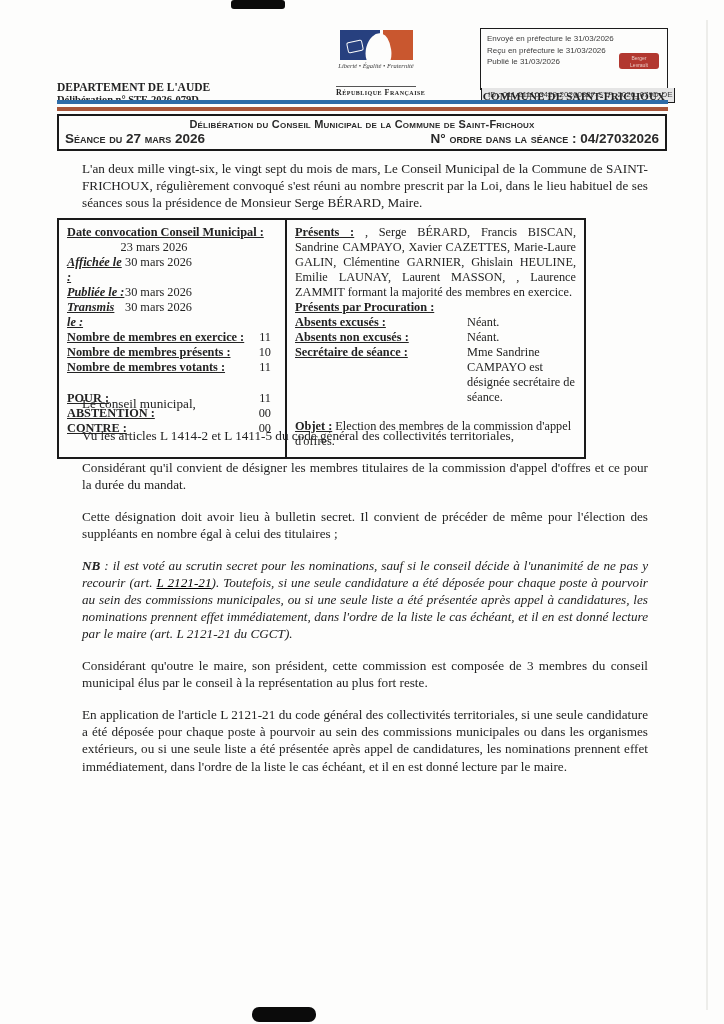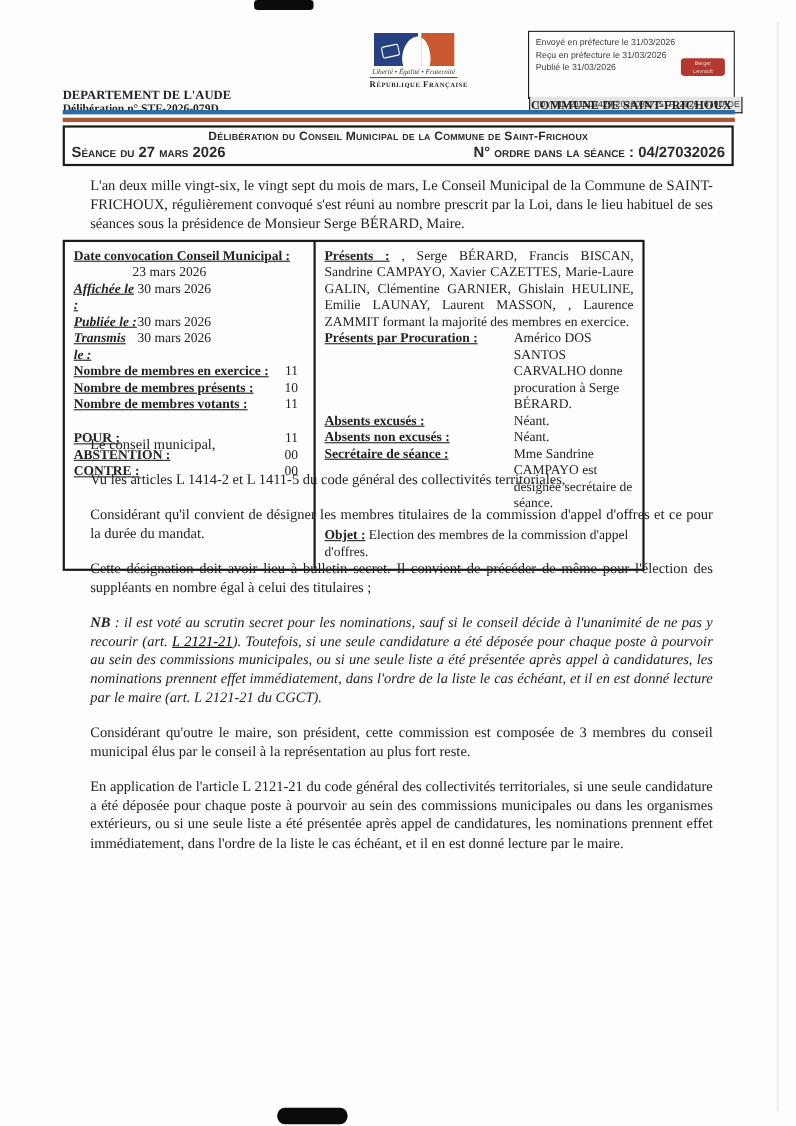--- a/index.html
+++ b/index.html
@@ -16,21 +16,21 @@
   .dept .sub{font-size:10.5px;}
 
   .rf-logo{position:absolute;left:336px;top:30px;width:80px;text-align:center;}
   .rf-blocks{display:flex;justify-content:center;gap:3px;height:30px;margin-bottom:2px;}
   .rf-blue{width:40px;height:30px;background:#27407f;position:relative;overflow:hidden;}
   .rf-blue::after{content:"";position:absolute;right:-8px;top:3px;width:22px;height:34px;background:#fdfdfc;border-radius:50% 40% 40% 50%;transform:rotate(14deg);}
   .rf-blue::before{content:"";position:absolute;left:7px;top:11px;width:14px;height:9px;border:1.5px solid #fdfdfc;border-radius:2px;transform:rotate(-12deg);}
   .rf-orange{width:30px;height:30px;background:#c9572f;position:relative;overflow:hidden;}
   .rf-orange::before{content:"";position:absolute;left:-5px;top:4px;width:13px;height:30px;background:#fdfdfc;border-radius:40% 60% 50% 50%;transform:rotate(-8deg);}
   .rf-motto{font-size:6.5px;font-style:italic;color:#3a3a3a;white-space:nowrap;}
-  .rf-rep{font-size:8px;font-weight:bold;font-variant:small-caps;letter-spacing:.5px;border-top:1px solid #555;margin-top:1px;padding-top:1px;white-space:nowrap;}
+  .rf-rep{font-size:8px;font-weight:bold;font-variant:small-caps;letter-spacing:.5px;border-top:1px solid #555;margin-top:17px;padding-top:1px;white-space:nowrap;}
 
   .pref-box{
     position:absolute;left:480px;top:28px;width:188px;height:62px;
     border:1.5px solid #1c1c1c;background:#fdfdfc;
     font-family:"Liberation Sans", sans-serif;font-size:8px;color:#3c3c3c;
     padding:4px 0 0 6px;box-sizing:border-box;line-height:1.45;
   }
   .pref-line{white-space:nowrap;}
   .stamp{
     position:absolute;right:8px;top:24px;width:40px;height:16px;background:#b23830;
@@ -179,21 +179,20 @@
         <span>00</span>
       </div>
     </div>
 
     <div class="cell-right">
       <div class="presents-par">
         <span class="lbl">Présents :</span><span> , Serge BÉRARD, Francis BISCAN, Sandrine CAMPAYO, Xavier CAZETTES, Marie-Laure GALIN, Clémentine GARNIER, Ghislain HEULINE, Emilie LAUNAY, Laurent MASSON, , Laurence ZAMMIT formant la majorité des membres en exercice.</span>
       </div>
       <div class="right-kv">
         <span class="k lbl">Présents par Procuration :</span>
-        <span class="v">Américo DOS SANTOS CARVALHO donne procuration à Serge BÉRARD.</span>
       </div>
       <div class="right-kv">
         <span class="k lbl">Absents excusés :</span>
         <span class="v">Néant.</span>
       </div>
       <div class="right-kv">
         <span class="k lbl">Absents non excusés :</span>
         <span class="v">Néant.</span>
       </div>
       <div class="right-kv">

